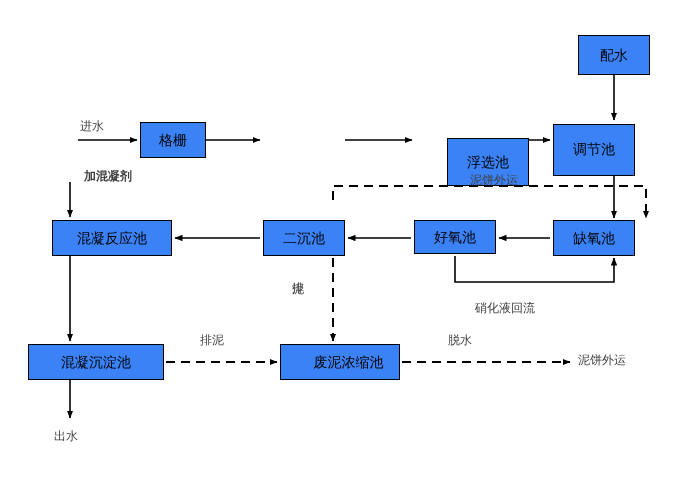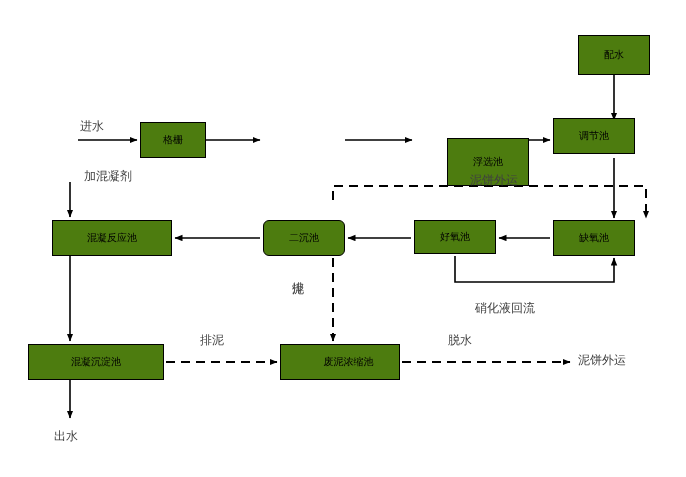--- a/index.html
+++ b/index.html
@@ -12,25 +12,25 @@
     width: 686px;
     height: 477px;
     background: #ffffff;
     font-family: "DejaVu Sans", "Liberation Sans", sans-serif;
     overflow: hidden;
   }
   .node {
     position: absolute;
     box-sizing: border-box;
     border: 1px solid #000000;
-    background: #4d7c0f;
+    background: #3b82f6;
     display: flex;
     align-items: center;
     justify-content: center;
-    font-size: 10px;
+    font-size: 14px;
     color: #000000;
     line-height: 1;
     white-space: nowrap;
   }
   .label {
     position: absolute;
     font-size: 12px;
     color: #404040;
     white-space: nowrap;
     line-height: 1;
@@ -111,51 +111,51 @@
 
   <div class="node" style="left:140px; top:122px; width:66px; height:36px;">
     <span>格栅</span>
   </div>
 
 
   <div class="node" style="left:415px; top:138px; width:82px; height:48px;margin-left:32px;">
     <span>浮选池</span>
   </div>
 
-  <div class="node" style="left:553px; top:118px; width:82px; height:36px;">
+  <div class="node" style="left:553px; top:124px; width:82px; height:52px;font-family:Liberation Mono, monospace;">
     <span>调节池</span>
   </div>
 
   <div class="node" style="left:553px; top:220px; width:82px; height:36px;">
     <span>缺氧池</span>
   </div>
 
   <div class="node" style="left:414px; top:220px; width:82px; height:34px;">
     <span>好氧池</span>
   </div>
 
-  <div class="node" style="left:263px; top:220px; width:82px; height:36px;border-radius:6px;">
+  <div class="node" style="left:263px; top:220px; width:82px; height:36px;">
     <span>二沉池</span>
   </div>
 
   <div class="node" style="left:52px; top:220px; width:120px; height:36px;">
     <span>混凝反应池</span>
   </div>
 
   <div class="node" style="left:28px; top:344px; width:136px; height:36px;">
     <span>混凝沉淀池</span>
   </div>
 
   <div class="node" style="left:280px; top:344px; width:120px; height:36px;padding-left:17px;">
     <span>废泥浓缩池</span>
   </div>
 
   <div class="label" style="left:80px; top:120px;">进水</div>
 
-  <div class="label" style="left:84px; top:170px;">加混凝剂</div>
+  <div class="label" style="left:84px; top:170px;font-weight:bold;">加混凝剂</div>
 
   <div class="label" style="left:470px; top:174px;">泥饼外运</div>
 
   <div class="label" style="left:475px; top:302px;">硝化液回流</div>
 
   <div class="label vert" style="left:292px; top:272px;">排泥</div>
 
   <div class="label" style="left:200px; top:334px;">排泥</div>
 
   <div class="label" style="left:448px; top:334px;">脱水</div>

